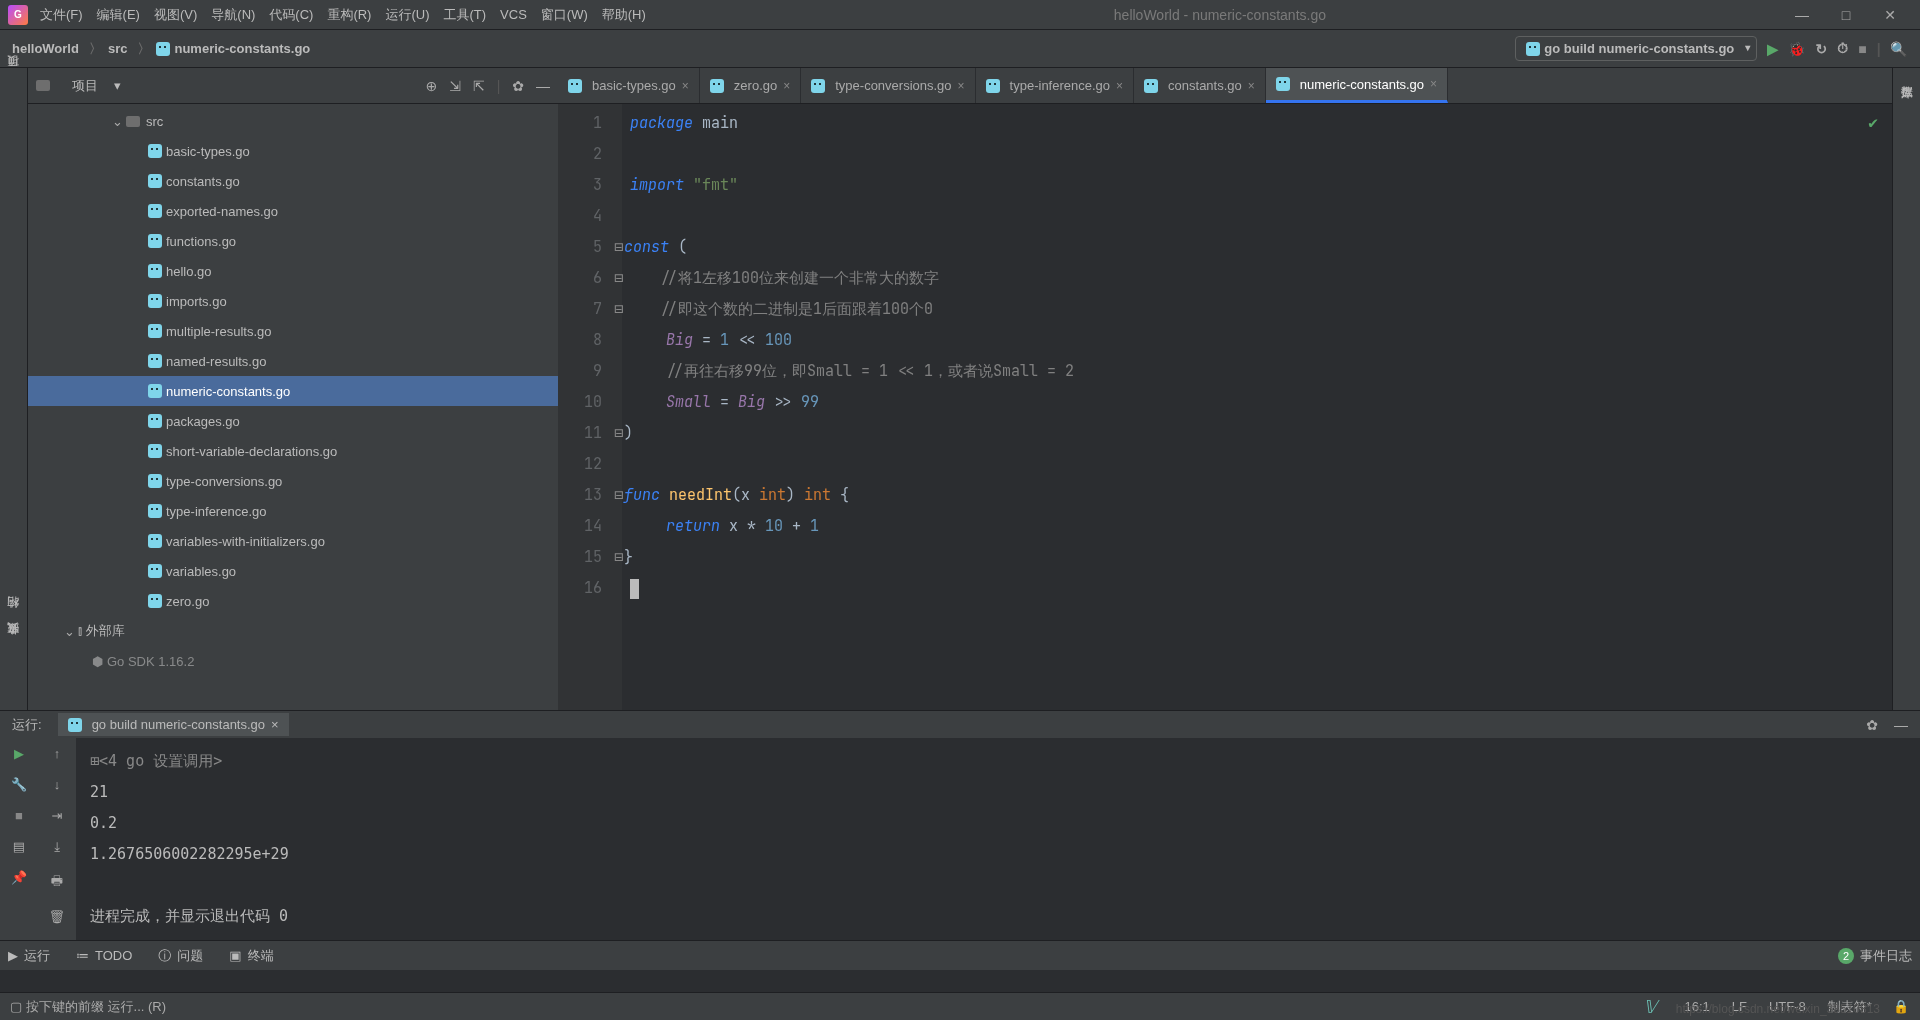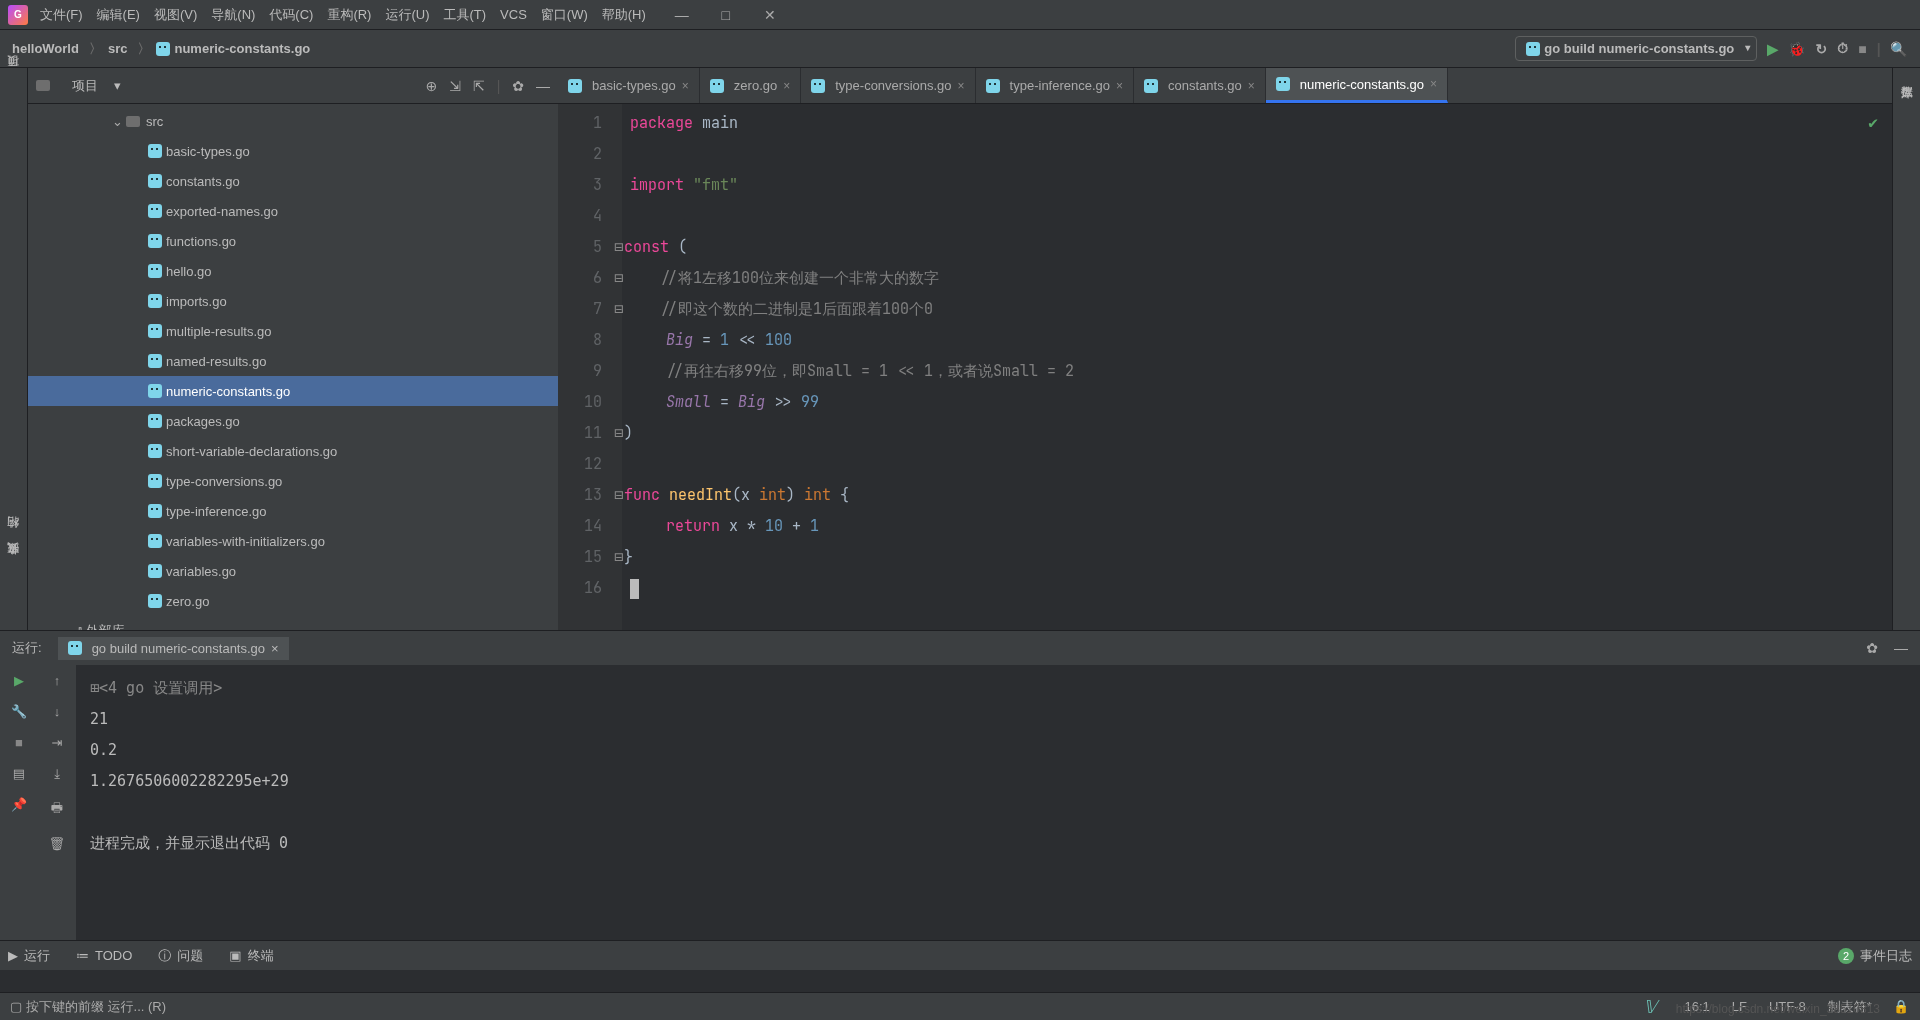--- a/index.html
+++ b/index.html
@@ -164,38 +164,38 @@
 }
 .gutter div { height:31px; line-height:31px;}
 .code {
   flex:1;
   padding-top:4px;
   padding-left:8px;
   white-space:pre;
   color:#a9b7c6;
 }
 .code div { height:31px; line-height:31px;}
-.kw { color:#ec4899;}
+.kw { color:#3b82f6;font-style:italic;}
 .str { color:#6a8759;}
 .cmt { color:#808080;}
 .it { color:#9876aa; font-style:italic;}
 .num { color:#6897bb;}
 .fn { color:#ffc66d;}
 .typ { color:#cc7832;}
 .fold { display:inline-block;width:10px;color:#888;margin-left:-16px;}
 .caret-block{display:inline-block;width:9px;height:20px;background:#bbb;vertical-align:middle;}
 .ok-mark{position:absolute;top:8px;right:14px;color:#59a869;font-size:16px;}
 .right-strip {
   width:28px;
   background:#3c3f41;
   border-left:1px solid #1e1f22;
   display:flex;flex-direction:column;align-items:center;padding-top:8px;
 }
 .run-panel {
-  height: 310px;
+  height: 230px;
   background:#2b2d30;
   border-top:1px solid #1e1f22;
   display:flex;
   flex-direction:column;
 }
 .run-head {
   height:34px;
   background:#3c3f41;
   display:flex;
   align-items:center;
@@ -264,20 +264,21 @@
   <span class="menu-item">编辑(E)</span>
   <span class="menu-item">视图(V)</span>
   <span class="menu-item">导航(N)</span>
   <span class="menu-item">代码(C)</span>
   <span class="menu-item">重构(R)</span>
   <span class="menu-item">运行(U)</span>
   <span class="menu-item">工具(T)</span>
   <span class="menu-item">VCS</span>
   <span class="menu-item">窗口(W)</span>
   <span class="menu-item">帮助(H)</span>
+  <span class="title-text">helloWorld - numeric-constants.go</span>
   <span class="winbtn">—</span>
   <span class="winbtn">□</span>
   <span class="winbtn">✕</span>
 </div>
 
 <div class="toolbar2">
   <span class="crumb"><b>helloWorld</b></span>
   <span class="crumb-sep">〉</span>
   <span class="crumb">src</span>
   <span class="crumb-sep">〉</span>

